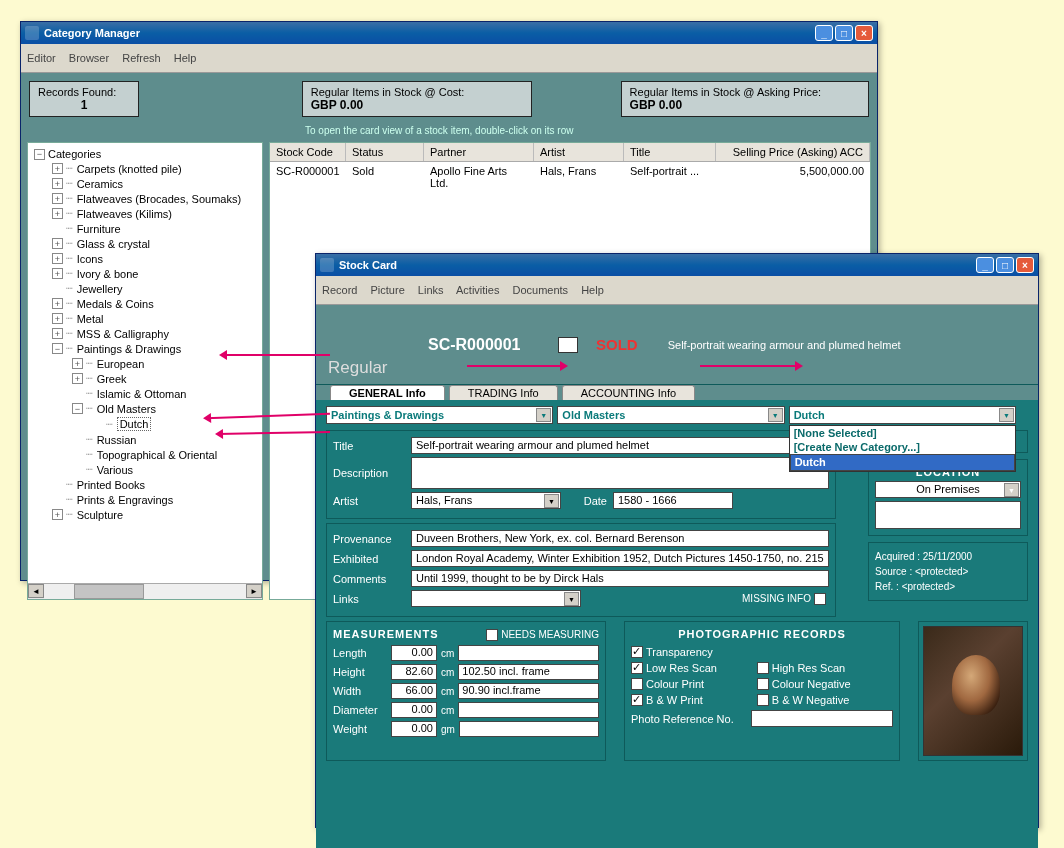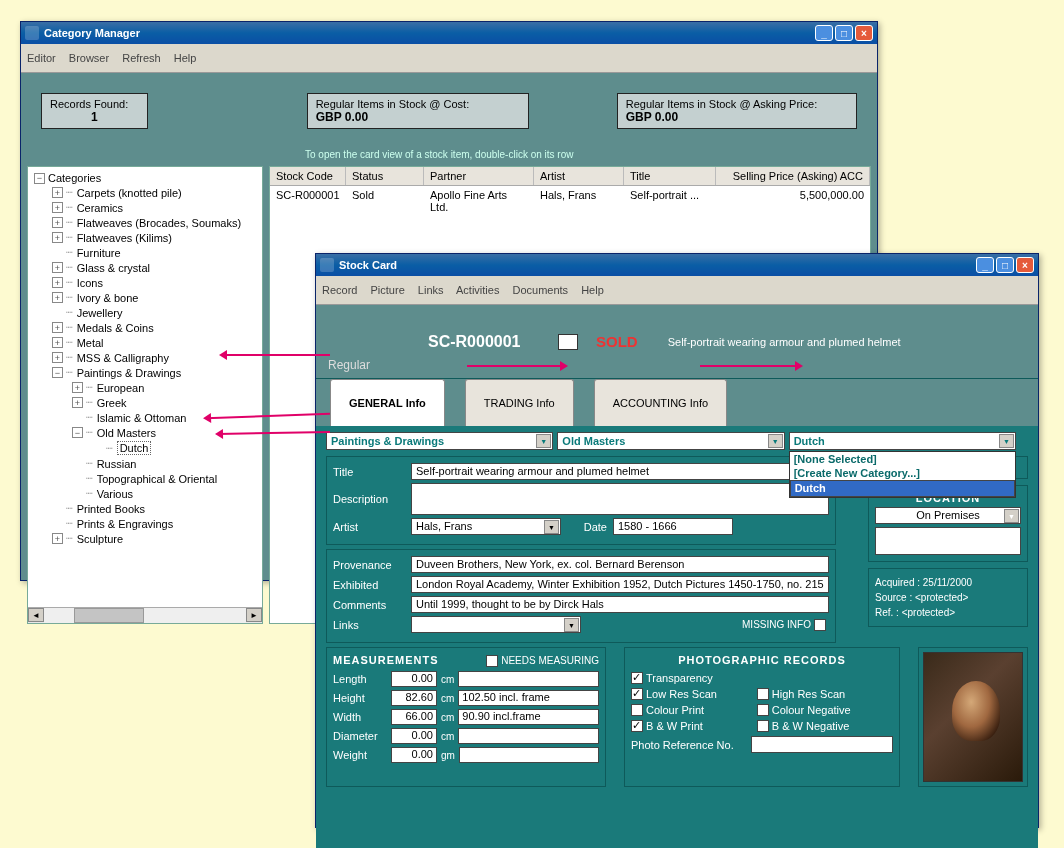--- a/index.html
+++ b/index.html
@@ -9,21 +9,21 @@
   .titlebar .icon { width:14px; height:14px; margin-right:5px; display:inline-block; background:#fff3; border-radius:2px; }
   .titlebar .spacer { flex:1; }
   .winbtns { display:flex; gap:2px; }
   .winbtn { width:18px; height:16px; border:1px solid #fff; border-radius:3px; display:flex; align-items:center; justify-content:center; font-size:10px; font-weight:bold; cursor:pointer; }
   .winbtn.min, .winbtn.max { background:#4b8fe0; color:#fff; }
   .winbtn.close { background:#e55a3a; color:#fff; }
   .menubar { background:#dcd8cc; padding:8px 6px; border-bottom:1px solid #999; }
   .menubar span { margin-right:10px; cursor:pointer; color:#444; }
   
   #cmgr { left:20px; top:21px; width:858px; height:560px; }
-  .cmgr-top { display:flex; gap:26px; padding:20px; }
+  .cmgr-top { display:flex; gap:26px; padding:8px; }
   .panel { background:#c4d0d0; border:1px solid #222; padding:4px 8px; }
   .panel .t { font-size:11px; }
   .panel .v { font-weight:bold; font-size:12px; }
   .cmgr-hint { color:#cfe; padding-left:284px; font-size:10px; }
   .cmgr-body { display:flex; padding:6px; gap:6px; height:470px; }
   .tree { width:236px; background:#fff; border:1px solid #7a9; position:relative; overflow:hidden; }
   .tree-inner { padding:4px 2px; }
   .node { display:flex; align-items:center; padding:1px 0; white-space:nowrap; }
   .expander { width:11px; height:11px; border:1px solid #888; display:inline-flex; align-items:center; justify-content:center; font-size:9px; margin-right:3px; color:#555; background:#fff; cursor:pointer; }
   .noexp { width:11px; height:11px; display:inline-block; margin-right:3px; }
@@ -35,26 +35,26 @@
   .sb-thumb { position:absolute; height:100%; background:#c4c4c4; border:1px solid #999; }
   .grid { flex:1; background:#fff; border:1px solid #7a9; display:flex; flex-direction:column; }
   .ghead { display:flex; background:#e8e4dc; border-bottom:1px solid #aaa; }
   .gh { padding:3px 6px; border-right:1px solid #bbb; font-size:11px; }
   .grow { display:flex; padding:3px 0; }
   .gc { padding:0 6px; font-size:11px; }
   .c1{width:76px} .c2{width:78px} .c3{width:110px} .c4{width:90px} .c5{width:92px} .c6{flex:1; text-align:right}
   
   #scard { left:315px; top:253px; width:724px; height:575px; }
   .sc-header { display:flex; align-items:center; padding:6px 12px; color:#fff; }
-  .sc-type { font-size:12px; color:#ddd; width:100px;margin-top:47px; }
+  .sc-type { font-size:17px; color:#ddd; width:100px;margin-top:47px; }
   .sc-code { font-size:16px; font-weight:bold; flex:0 0 130px; }
   .sc-sold { color:#e33; font-weight:bold; font-size:15px; margin-left:18px; }
   .sc-title { margin-left:30px; font-size:11px; color:#fff; }
   .tabs { display:flex; background:#5e8d8d; padding:0 14px; }
-  .tab { background:#e8e4dc; border:1px solid #888; border-bottom:none; padding:17px 18px; margin-right:20px; border-radius:3px 3px 0 0; cursor:pointer; font-size:11px; }
+  .tab { background:#e8e4dc; border:1px solid #888; border-bottom:none; padding:1px 18px; margin-right:4px; border-radius:3px 3px 0 0; cursor:pointer; font-size:11px; }
   .tab.active { font-weight:bold; background:#fff; }
   .sc-body { background:#1a7a7a; padding:6px 10px 4px; height:470px; position:relative; }
   .catrow { display:flex; gap:4px; margin-bottom:6px; }
   .catsel { flex:1; background:#fff; border:1px solid #444; height:18px; display:flex; align-items:center; padding:0 4px; color:#0a7a7a; font-weight:bold; position:relative; }
   .dd-arrow { position:absolute; right:1px; top:1px; width:15px; height:14px; background:#d4d0c8; border:1px solid #888; display:flex; align-items:center; justify-content:center; font-size:7px; cursor:pointer; }
   .dropdown { position:absolute; top:18px; left:-1px; right:-1px; background:#fff; border:1px solid #333; z-index:10; }
   .dd-item { padding:1px 4px; color:#0a6a6a; cursor:pointer; }
   .dd-item.sel { background:#316ac5; color:#fff; }
   .formgrid { background:#1a7a7a; border:1px solid #0e5a5a; padding:6px; margin-bottom:4px; }
   .frow { display:flex; align-items:center; margin-bottom:3px; }

